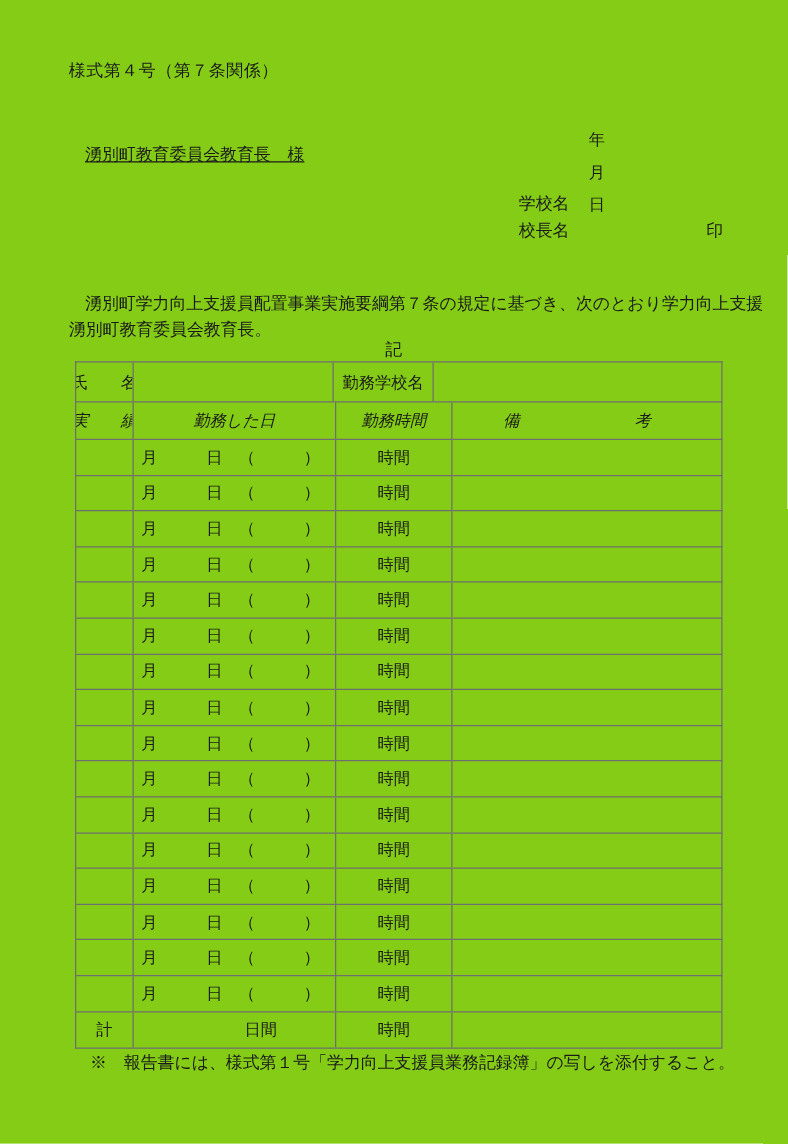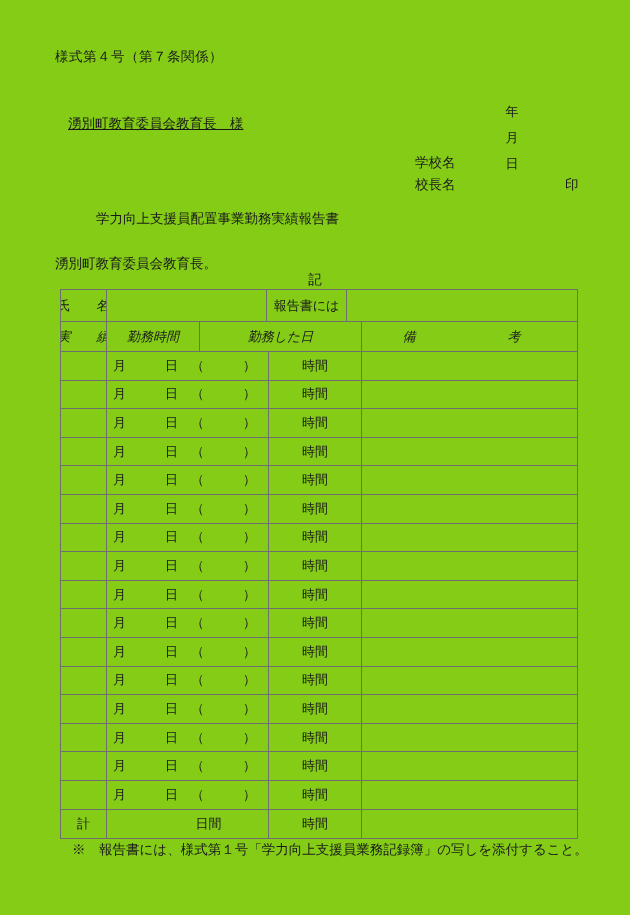--- a/index.html
+++ b/index.html
@@ -16,21 +16,21 @@
     position: relative;
     width: 630px;
     height: 915px;
     background: #84cc16;
     overflow: hidden;
   }
 
   
   .txt      { position: absolute; white-space: pre; line-height: 1; }
   .form-no  { left: 55px;  top: 50px;  font-size: 13.5px; letter-spacing: .5px; }
-  .date-line{ left: 481px; top: 92px;  font-size: 13px; text-align: center; }
+  .date-line{ left: 458px; top: 92px;  font-size: 13px; }
   .date-line span { display: inline-block; }
   .gap-y    { width: 36px; }
   .addressee{ left: 68px;  top: 117px; font-size: 13.5px; text-decoration: underline; }
   .school-nm{ left: 415px; top: 156px; font-size: 13.5px; }
   .princ-nm { left: 415px; top: 178px; font-size: 13.5px; }
   .seal     { left: 565px; top: 178px; font-size: 13.5px; }
   .doc-title{ left: 96px;  top: 212px; font-size: 13.5px; }
   .body-1   { left: 68px;  top: 236px; font-size: 13.5px; }
   .body-2   { left: 55px;  top: 257px; font-size: 13.5px; }
   .ki-mark  { left: 0;     top: 273px; width: 630px; text-align: center;
@@ -108,39 +108,39 @@
     <span class="gap-y"></span>
     <span>日</span>
   </div>
 
   <div class="txt addressee">湧別町教育委員会教育長　様</div>
 
   <div class="txt school-nm">学校名</div>
   <div class="txt princ-nm">校長名</div>
   <div class="txt seal">印</div>
 
-  <div class="txt doc-title">学力向上支援員配置事業勤務実績報告書</div>
-
+
+  <div class="txt body-1">湧別町学力向上支援員配置事業実施要綱第７条の規定に基づき、次のとおり学力向上支援</div>
   <div class="txt body-2">湧別町教育委員会教育長。</div>
 
   <div class="ki-mark">記</div>
 
   <div id="grid">
 
     <div class="row r-head1">
       <div class="cell k1 c-center">氏　　名</div>
       <div class="cell v1"></div>
-      <div class="cell k2 c-center">報告書には</div>
+      <div class="cell k2 c-center">勤務学校名</div>
       <div class="cell v2"></div>
     </div>
 
     <div class="row r-head2">
       <div class="cell k1 c-center">実　　績</div>
+      <div class="cell d c-center">勤務した日</div>
       <div class="cell h c-center">勤務時間</div>
-      <div class="cell d c-center">勤務した日</div>
       <div class="cell n c-center sp-note">備　　考</div>
     </div>
 
     <div id="data-rows">
         <div class="row r-data">
           <div class="cell k1 c-center"></div>
           <div class="cell d c-right">月　　　日　（　　　）</div>
           <div class="cell h c-center">時間</div>
           <div class="cell n"></div>
         </div>

